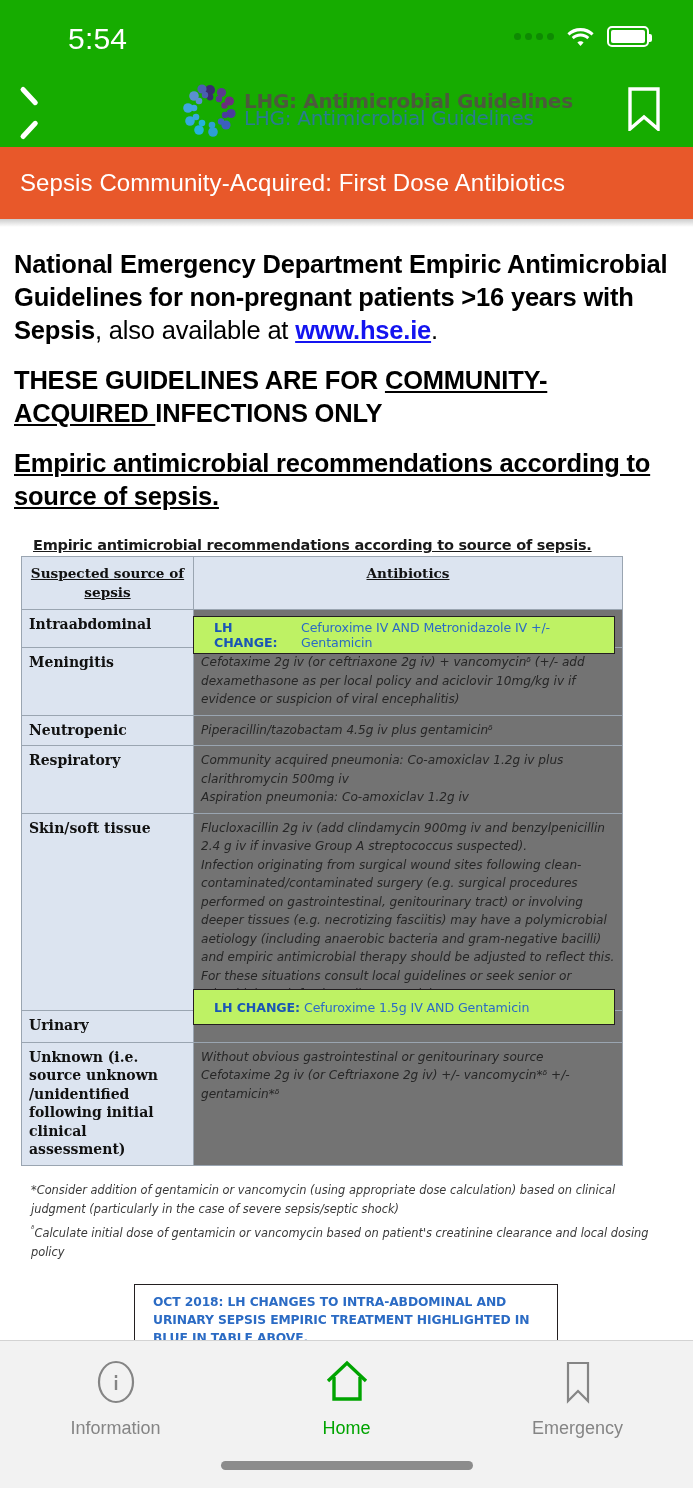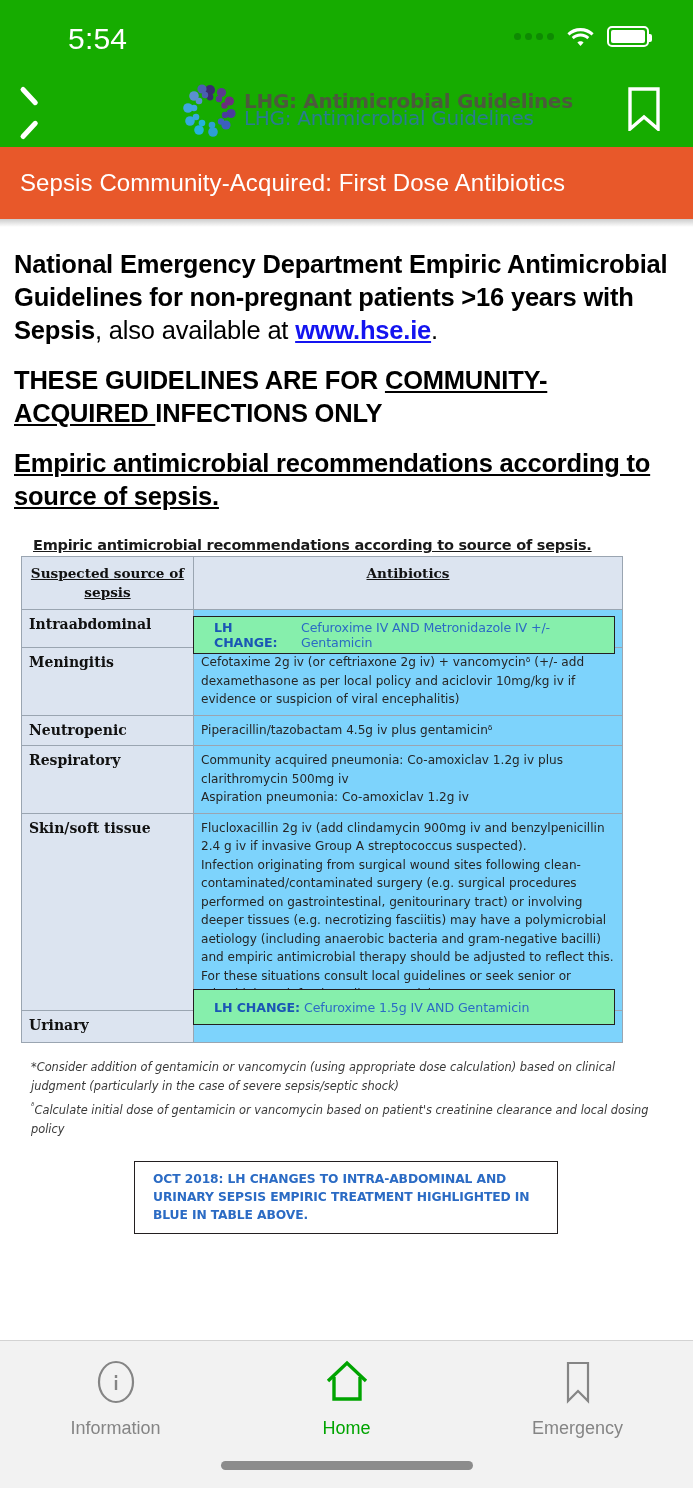--- a/index.html
+++ b/index.html
@@ -171,27 +171,27 @@
     font-family:"DejaVu Serif", serif;
     font-weight:bold;
     font-size:13.6px;
     color:#111111;
     text-decoration:underline;
     padding-top:7px;
     padding-bottom:7px;
     line-height:19px;
   }
   tr.hdr td.src { text-align:center; }
-  td.ab { background:#7dd3fc; }
+  td.ab { background:#737373;font-style:italic; }
 
   
   .lhbox {
     position:absolute;
     border:1.6px solid #231f20;
-    background:#86efac;
+    background:#bef264;
     display:flex; align-items:center;
     padding-left:20px;
     font-family:"DejaVu Sans", sans-serif;
     font-size:12.6px;
     color:#2B6BC4;
     letter-spacing:-.1px;
   }
   .lhbox b { color:#1A56B5; font-weight:bold; margin-right:4px; }
 
   .foot {
@@ -375,20 +375,25 @@
           <td class="src">Skin/soft tissue</td>
           <td class="ab" style="white-space:pre-line;">Flucloxacillin 2g iv (add clindamycin 900mg iv and benzylpenicillin 2.4 g iv if invasive Group A streptococcus suspected).
 Infection originating from surgical wound sites following clean-contaminated/contaminated surgery (e.g. surgical procedures performed on gastrointestinal, genitourinary tract) or involving deeper tissues (e.g. necrotizing fasciitis) may have a polymicrobial aetiology (including anaerobic bacteria and gram-negative bacilli) and empiric antimicrobial therapy should be adjusted to reflect this. For these situations consult local guidelines or seek senior or microbiology /infectious diseases advice.</td>
         </tr>
 
         <tr>
           <td class="src">Urinary</td>
           <td class="ab" style="height:32px;"></td>
         </tr>
 
+        <tr>
+          <td class="src">Unknown (i.e. source unknown /unidentified following initial clinical assessment)</td>
+          <td class="ab" style="white-space:pre-line;">Without obvious gastrointestinal or genitourinary source
+Cefotaxime 2g iv (or Ceftriaxone 2g iv) +/- vancomycin*ᵟ +/- gentamicin*ᵟ</td>
+        </tr>
       </tbody>
         </table>
 
       <div class="lhbox" style="left:172px; top:60px; width:422px; height:38px;">
         <b>LH CHANGE:</b>
         <span>Cefuroxime IV AND Metronidazole IV +/- Gentamicin</span>
       </div>
 
       <div class="lhbox" style="left:172px; top:433px; width:422px; height:36px;">
         <b>LH CHANGE:</b>

